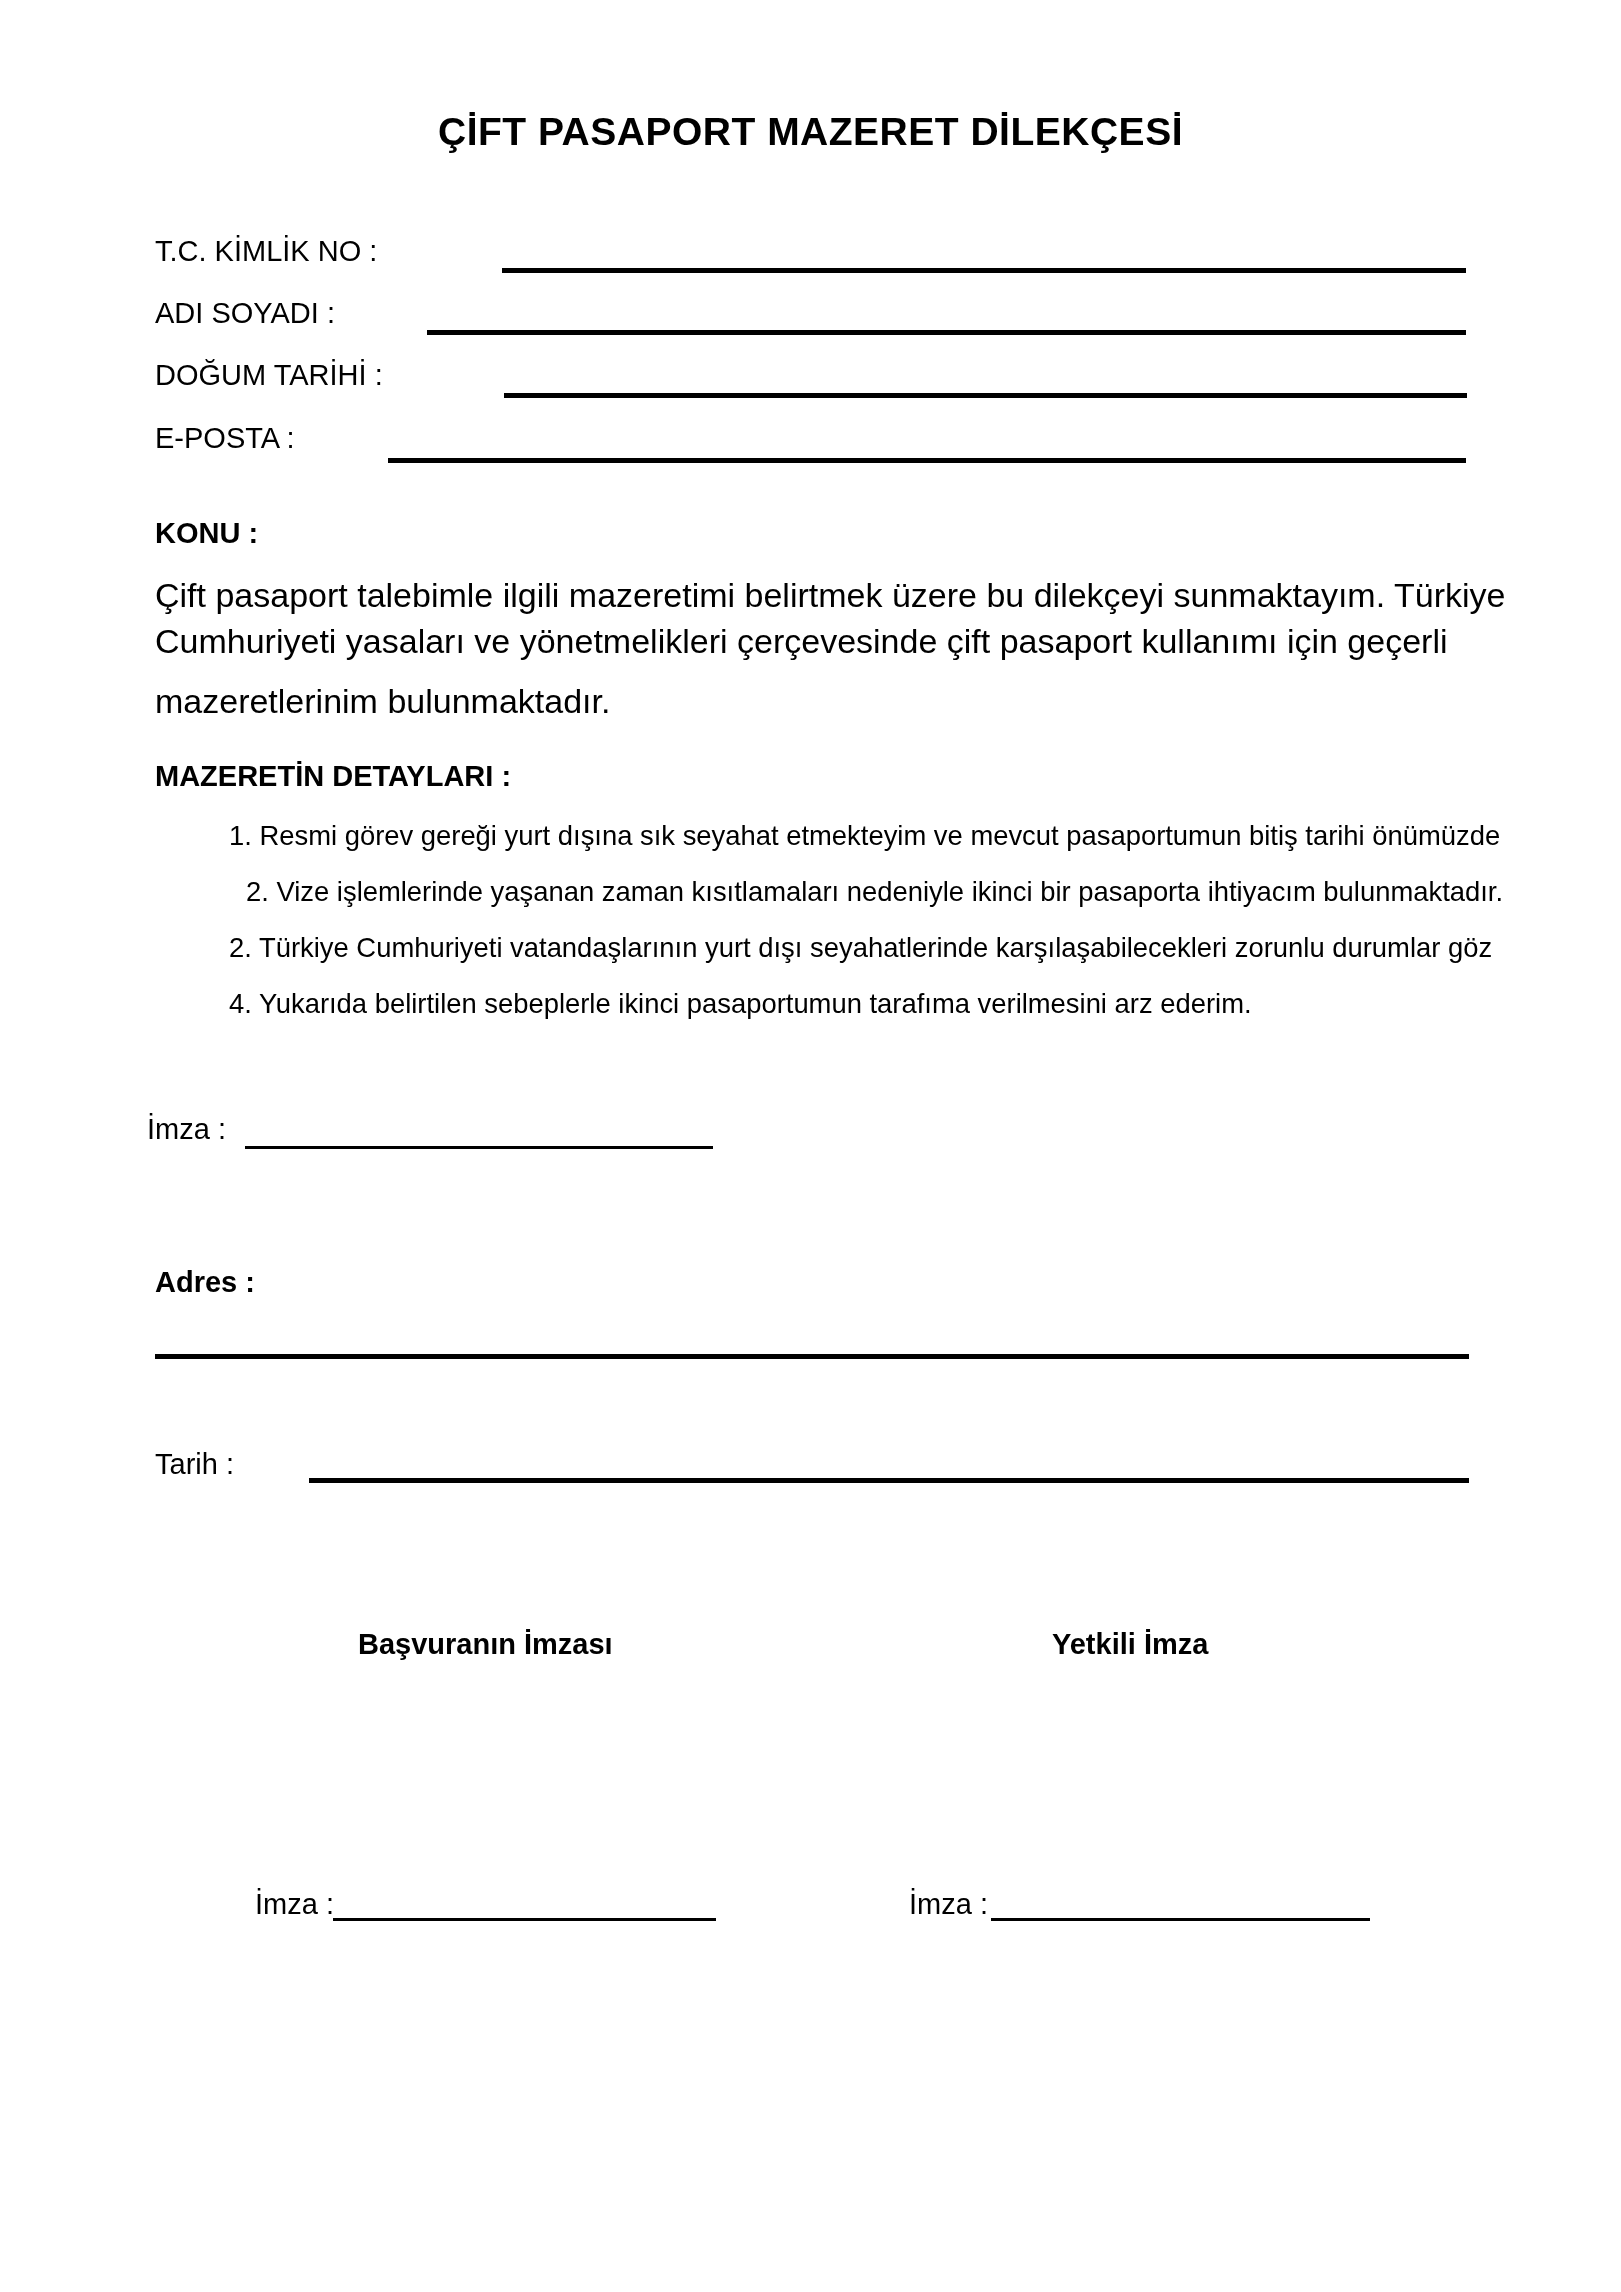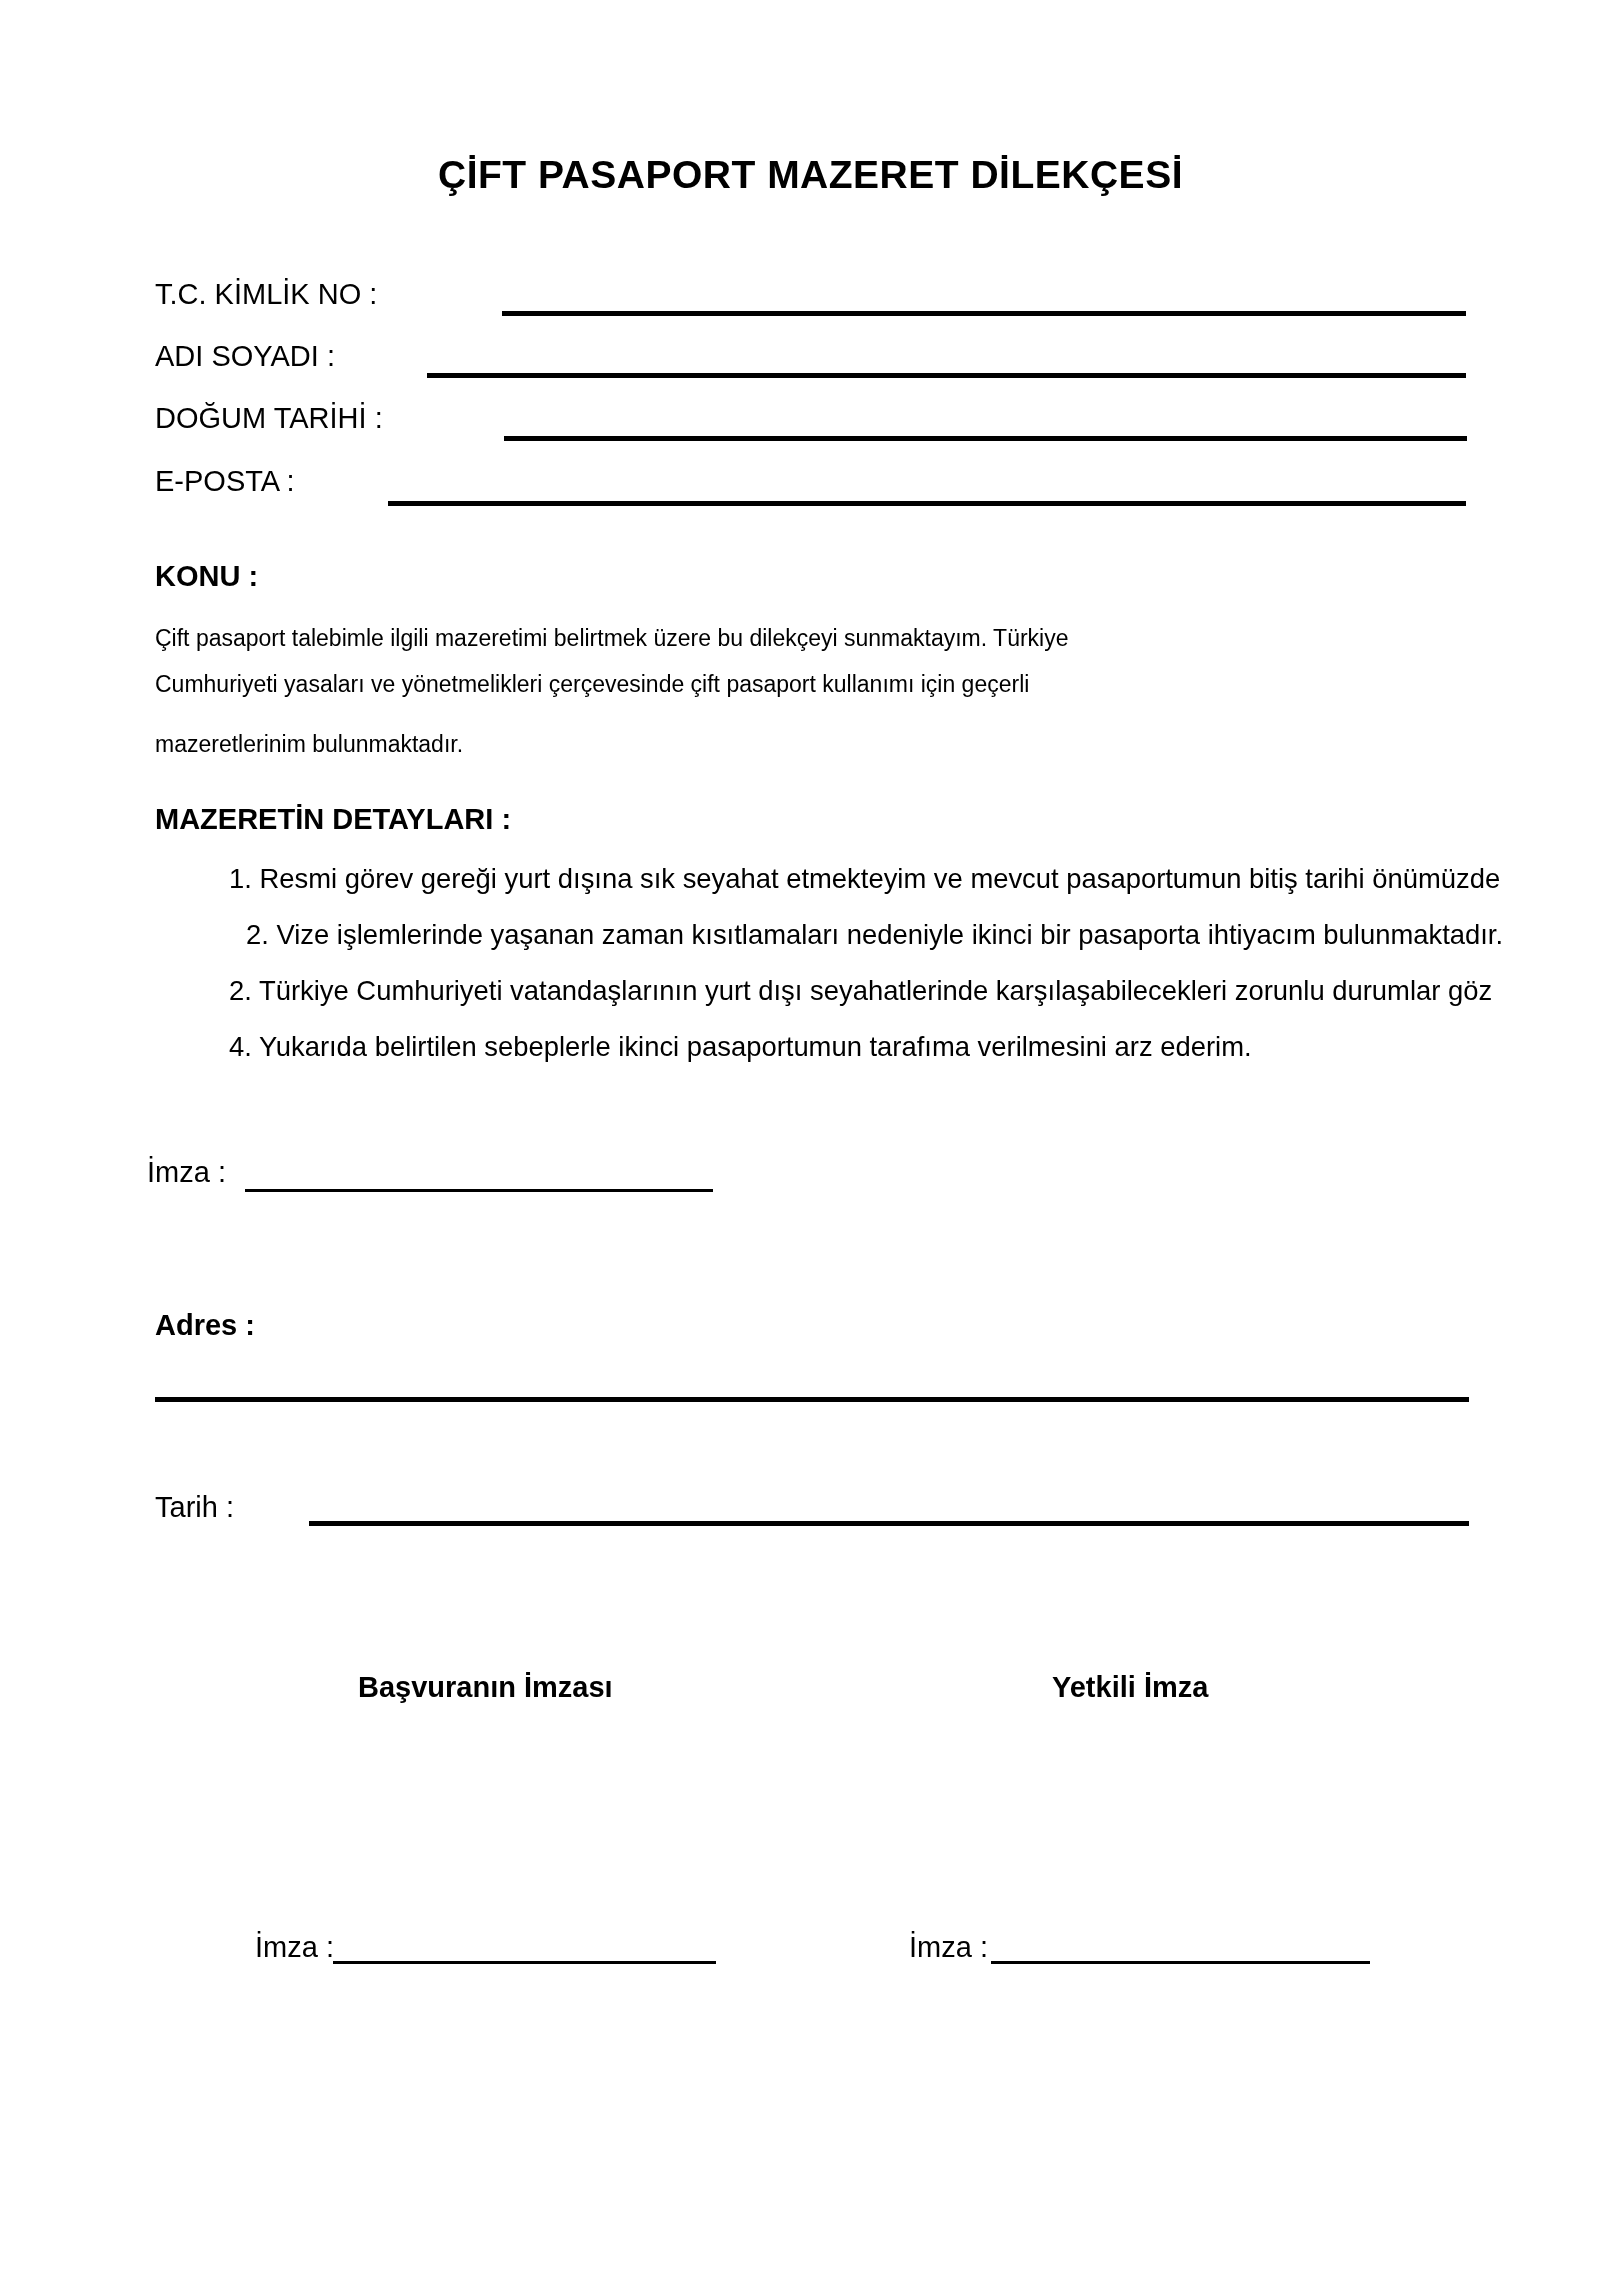--- a/index.html
+++ b/index.html
@@ -6,33 +6,33 @@
   .page {
     position: relative;
     width: 1621px;
     height: 2293px;
     margin: 0 auto;
     background: #ffffff;
     overflow: hidden;
     font-family: "Liberation Sans", sans-serif;
     color: #000000;
   }
-  .abs { position: absolute; margin-top: 43px; }
+  .abs { position: absolute; }
   .title {
     top: 110px;
     left: 0;
     width: 100%;
     text-align: center;
     font-size: 39px;
     font-weight: bold;
     letter-spacing: 0.5px;
   }
   .label { font-size: 29px; line-height: 1.15; white-space: nowrap; }
   .bold { font-weight: bold; }
-  .body-text { font-size: 23px; line-height: 46px; white-space: nowrap; }
+  .body-text { font-size: 34px; line-height: 46px; white-space: nowrap; }
   .list-item { font-size: 27.4px; white-space: nowrap; }
   .fill-line { background: #000000; }
   .thick { height: 4.9px; }
   .thin { height: 2.9px; }
 </style>
 </head>
 <body>
 
 <div class="page">
 

